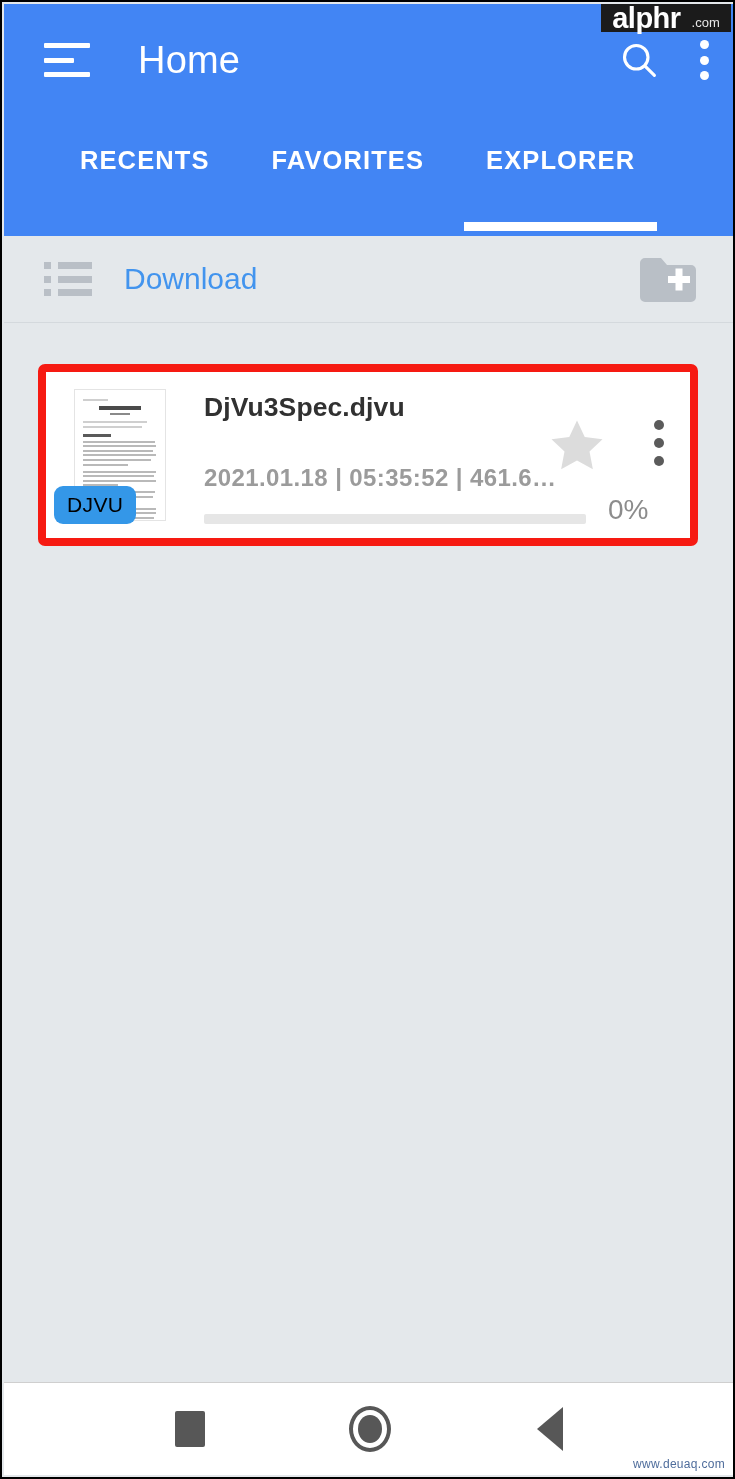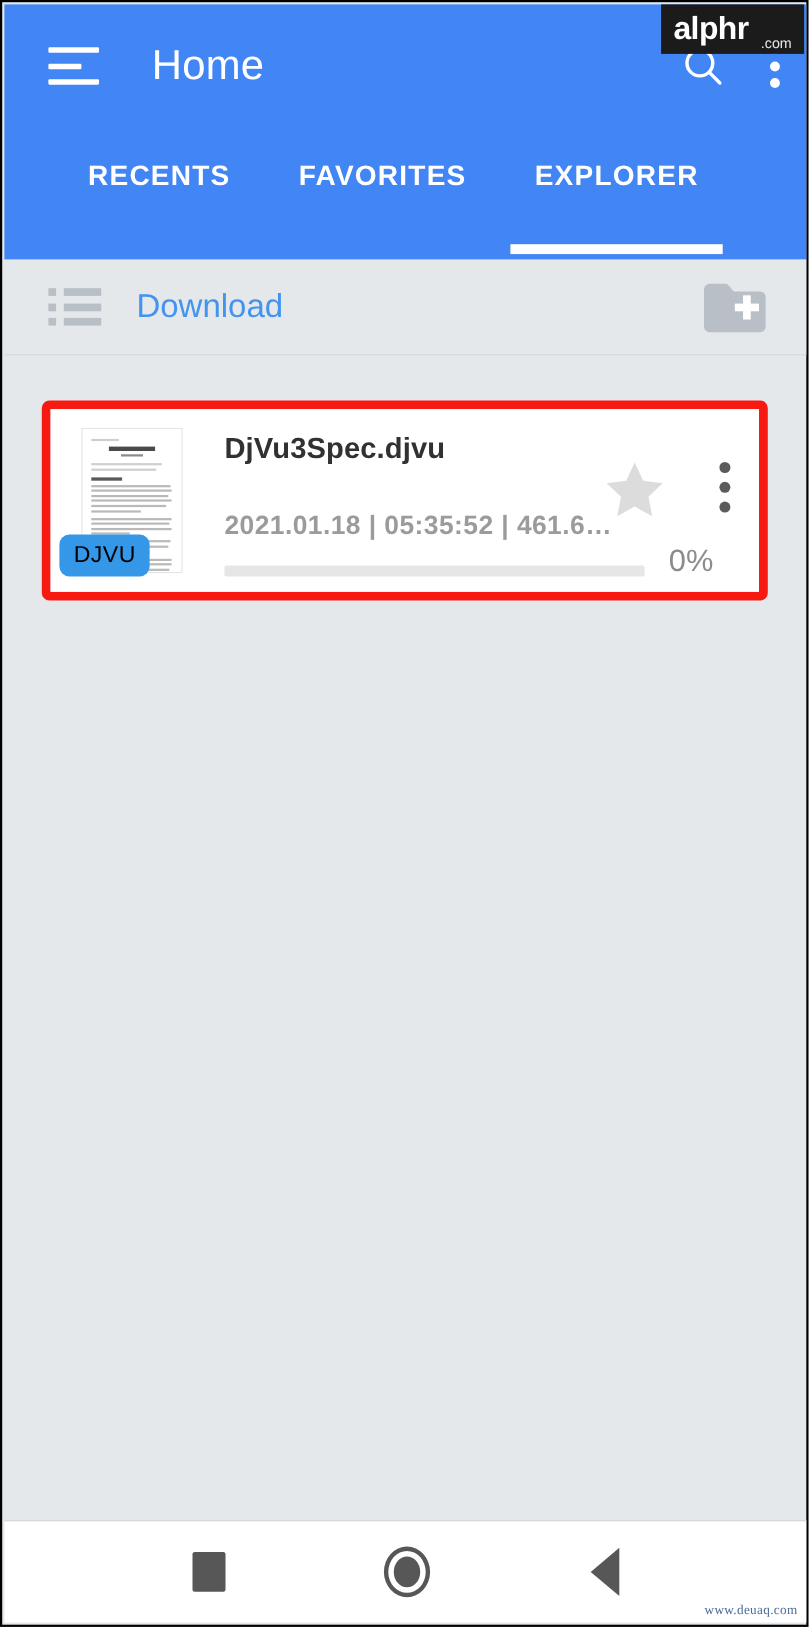--- a/index.html
+++ b/index.html
@@ -88,21 +88,21 @@
     position:absolute;
     left:-22px; right:-22px; bottom:-56px;
     height:9px;
     background:#ffffff;
   }
 
   
   #alphr-logo {
     position:absolute;
     right:2px; top:2px;
-    width:130px; height:45px;
+    width:130px; height:28px;
     background:#1b1b1b;
     display:flex; align-items:center; justify-content:center;
     z-index:40;
   }
   #alphr-logo .l-main {
     color:#ffffff; font-size:29px; font-weight:700;
     letter-spacing:-0.5px; line-height:1;
   }
   #alphr-logo .l-sub {
     color:#e8e8e8; font-size:13px; font-weight:400;
@@ -292,21 +292,21 @@
     border-bottom:22px solid transparent;
     border-right:26px solid #575757;
   }
 
   #deuaq-watermark {
     position:absolute;
     right:8px; bottom:6px;
     color:#4e6c9b;
     font-size:12px;
     letter-spacing:.3px;
-    font-family:Liberation Serif, serif;
+    font-family:Liberation Sans, sans-serif;
     z-index:30;
   }
 </style>
 </head>
 <body>
 
 <div id="phone">
 
   <div id="appbar">
 

